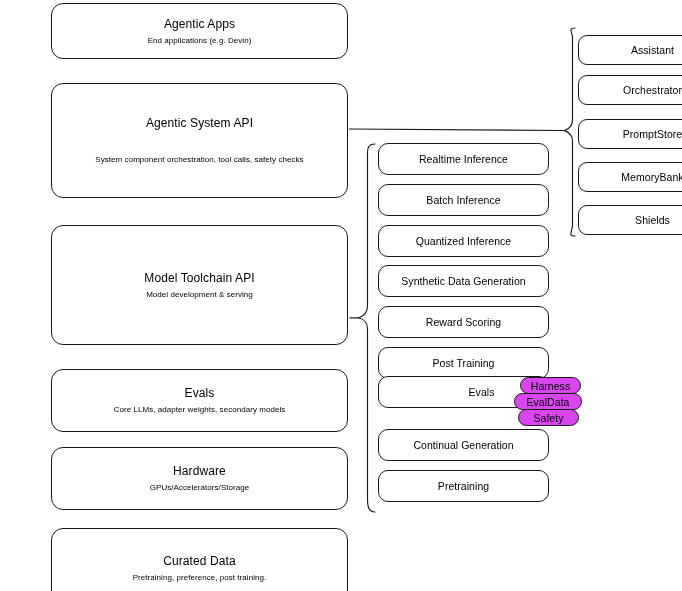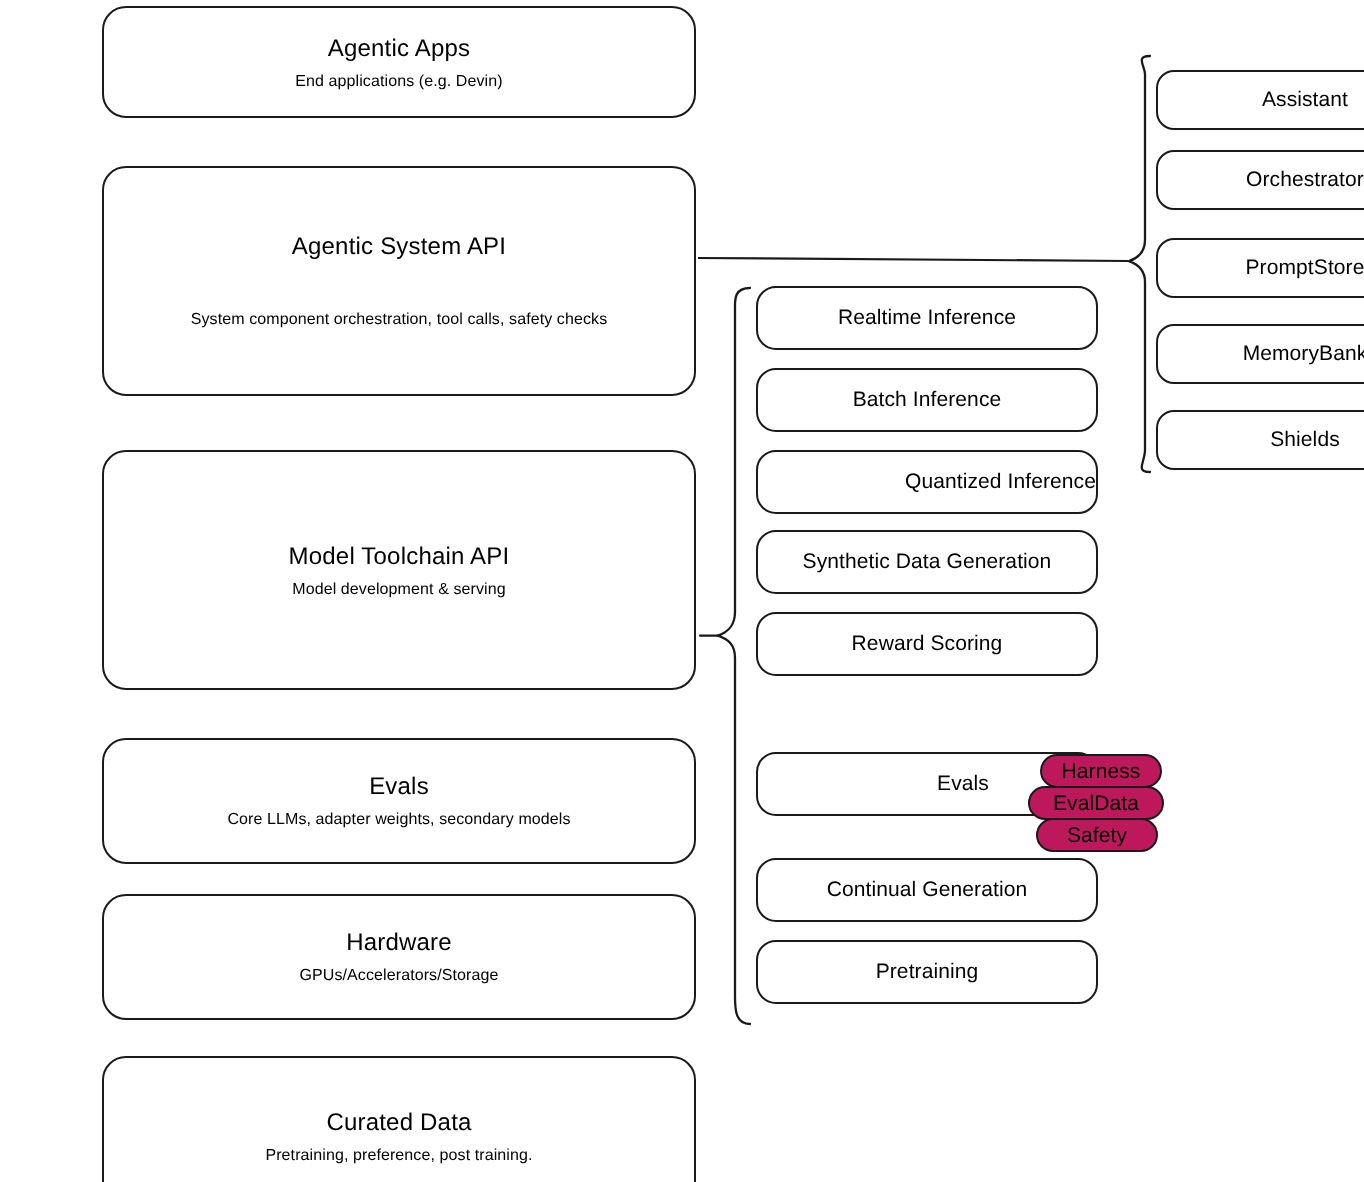--- a/index.html
+++ b/index.html
@@ -67,21 +67,21 @@
     width: 149px;
     height: 30px;
     font-size: 10.5px;
     letter-spacing: .05px;
   }
   
   .tag {
     position: absolute;
     box-sizing: border-box;
     border: 1px solid #1a1a1a;
-    background: #be185d;
+    background: #d946ef;
     border-radius: 999px;
     display: flex;
     align-items: center;
     justify-content: center;
     font-size: 10.5px;
     height: 17px;
     letter-spacing: .05px;
   }
   #tag-harness  { left: 472px; top: 377px; width: 61px; }
   #tag-evaldata { left: 466px; top: 393px; width: 68px; }
@@ -153,29 +153,32 @@
     <div class="title">Curated Data</div>
     <div class="subtitle">Pretraining, preference, post training.</div>
   </div>
 
   <div class="node cap" id="cap-0" style="top: 143px;">
     <span>Realtime Inference</span>
   </div>
   <div class="node cap" id="cap-1" style="top: 184px;">
     <span>Batch Inference</span>
   </div>
-  <div class="node cap" id="cap-2" style="top: 225px; align-items: flex-end;">
+  <div class="node cap" id="cap-2" style="top: 225px;">
     <span>Quantized Inference</span>
   </div>
   <div class="node cap" id="cap-3" style="top: 265px; align-items: center;">
     <span>Synthetic Data Generation</span>
   </div>
   <div class="node cap" id="cap-4" style="top: 306px;">
     <span>Reward Scoring</span>
   </div>
+  <div class="node cap" id="cap-5" style="top: 347px;">
+    <span>Post Training</span>
+  </div>
   <div class="node cap" id="cap-6" style="top: 376px; padding-left: 36px;">
     <span>Evals</span>
   </div>
   <div class="node cap" id="cap-7" style="top: 429px;">
     <span>Continual Generation</span>
   </div>
   <div class="node cap" id="cap-8" style="top: 470px;">
     <span>Pretraining</span>
   </div>
 

